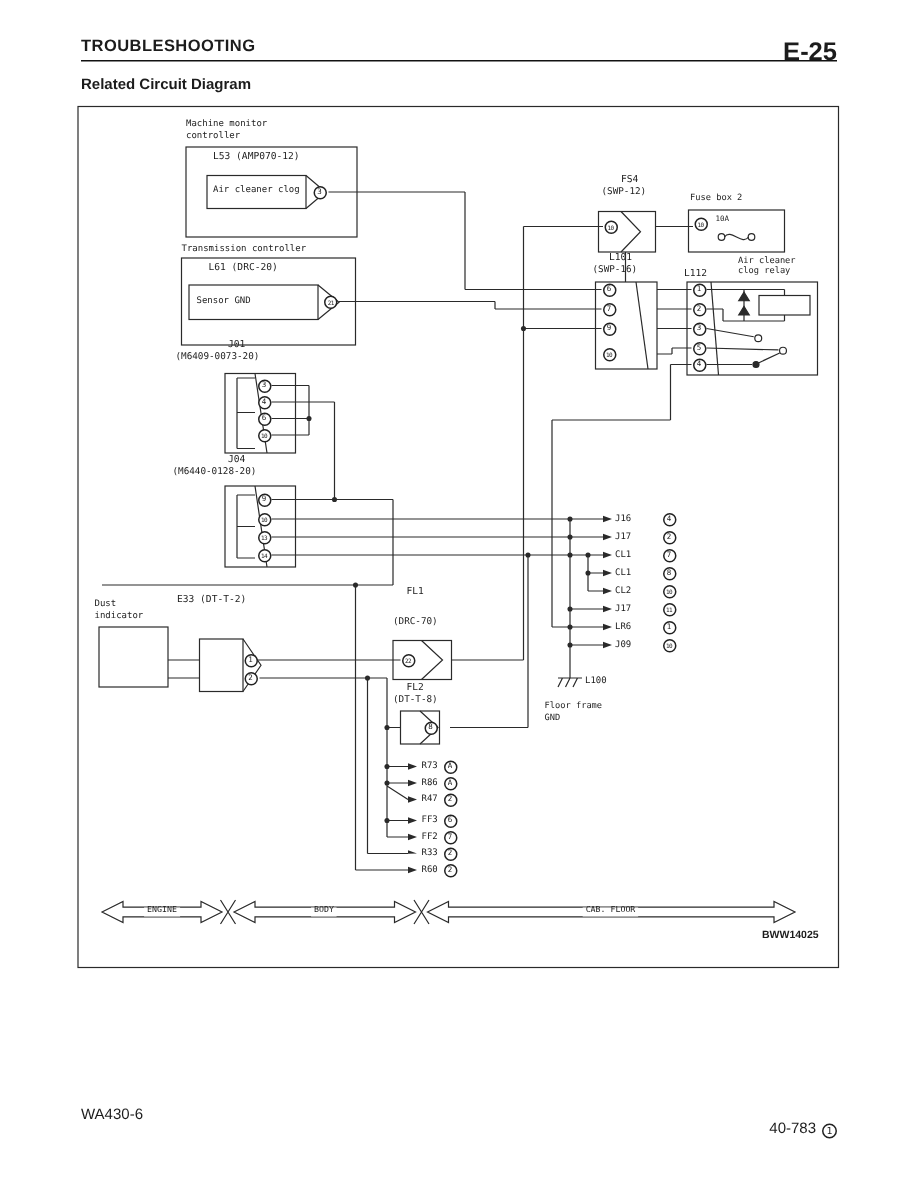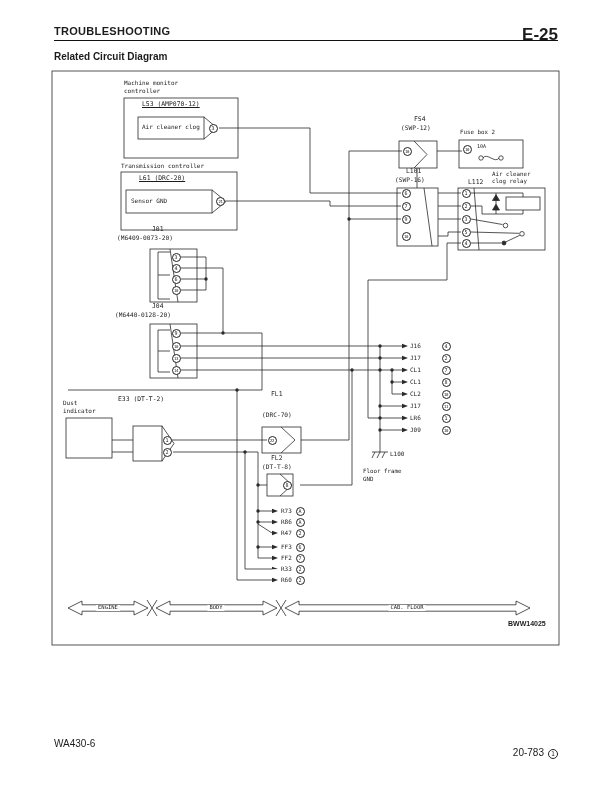--- a/index.html
+++ b/index.html
@@ -4,21 +4,21 @@
 <style>
   html,body{margin:0;padding:0;background:#e8e8e8;}
   .page{position:relative;width:612px;height:792px;background:#ffffff;margin:0 auto;
         font-family:"DejaVu Sans Mono",monospace;color:#1c1c1c;overflow:hidden;}
   .t{position:absolute;white-space:pre;line-height:1.08;}
   .hdr{font-family:"Liberation Sans",sans-serif;font-weight:bold;}
   .rule{position:absolute;border-top:1.6px solid #111;}
   .pin{position:absolute;width:9px;height:9px;box-sizing:border-box;border:0.9px solid #222;
        border-radius:50%;background:#fff;font-size:5px;line-height:7.5px;text-align:center;z-index:4;}
   .pin.w2{font-size:4px;letter-spacing:-0.4px;line-height:8px;}
-  .wbg{background:#fff;padding:0 1px;z-index:3;text-decoration:underline;}
+  .wbg{background:#fff;padding:0 1px;z-index:3;}
   .zone{transform:translateX(-50%);background:#fff;padding:0 2px;z-index:3;}
   svg.art{position:absolute;left:0;top:0;z-index:1;}
   .fcirc{display:inline-block;width:10px;height:10px;box-sizing:border-box;border:1px solid #222;
          border-radius:50%;font-size:6.5px;line-height:8px;text-align:center;vertical-align:1px;margin-left:3px;}
 </style>
 </head>
 <body>
 
 <div class="page">
 
@@ -201,21 +201,21 @@
   <span class="pin w2" style="left:462.5px;top:144.5px">10</span>
   <span class="t" style="left:477px;top:144px;font-size:5px">10A</span>
 
   <span class="t" style="left:406px;top:168px;font-size:6.4px">L101</span>
   <span class="t" style="left:395px;top:177px;font-size:6.2px">(SWP-16)</span>
   <span class="pin" style="left:401.5px;top:188.5px">6</span>
   <span class="pin" style="left:401.5px;top:201.5px">7</span>
   <span class="pin" style="left:401.5px;top:214.5px">9</span>
   <span class="pin w2" style="left:401.5px;top:231.5px">10</span>
 
-  <span class="t" style="left:468px;top:179px;font-size:6.4px">L112</span>
+  <span class="t" style="left:456px;top:179px;font-size:6.4px">L112</span>
   <span class="t" style="left:492px;top:170.5px;font-size:5.8px">Air cleaner</span>
   <span class="t" style="left:492px;top:178px;font-size:5.8px">clog relay</span>
   <span class="pin" style="left:461.5px;top:188.5px">1</span>
   <span class="pin" style="left:461.5px;top:201.5px">2</span>
   <span class="pin" style="left:461.5px;top:214.5px">3</span>
   <span class="pin" style="left:461.5px;top:227.5px">5</span>
   <span class="pin" style="left:461.5px;top:238.5px">4</span>
 
   <span class="t" style="left:410px;top:342.5px;font-size:6px">J16</span>
   <span class="pin" style="left:441.5px;top:341.5px">4</span>
@@ -267,16 +267,16 @@
   <span class="t" style="left:281px;top:576.5px;font-size:6px">R60</span>
   <span class="pin" style="left:295.5px;top:575.5px">2</span>
 
   <span class="t zone" style="left:108px;top:605px;font-size:5.5px">ENGINE</span>
   <span class="t zone" style="left:216px;top:605px;font-size:5.5px">BODY</span>
   <span class="t zone" style="left:407px;top:605px;font-size:5.5px">CAB. FLOOR</span>
 
   <span class="t hdr" style="left:508px;top:620px;font-size:7px">BWW14025</span>
 
   <span class="t" style="left:54px;top:739px;font-size:10px;font-family:'Liberation Sans',sans-serif">WA430-6</span>
-  <span class="t" style="right:68px;top:748px;left:auto;font-size:10px;font-family:'Liberation Sans',sans-serif">20-783</span>
+  <span class="t" style="right:68px;top:748px;left:auto;font-size:10px;font-family:'Liberation Sans',sans-serif">40-783</span>
   <span class="fcirc t" style="right:54px;top:749px;left:auto">1</span>
 
 </div>
 
 </body></html>

